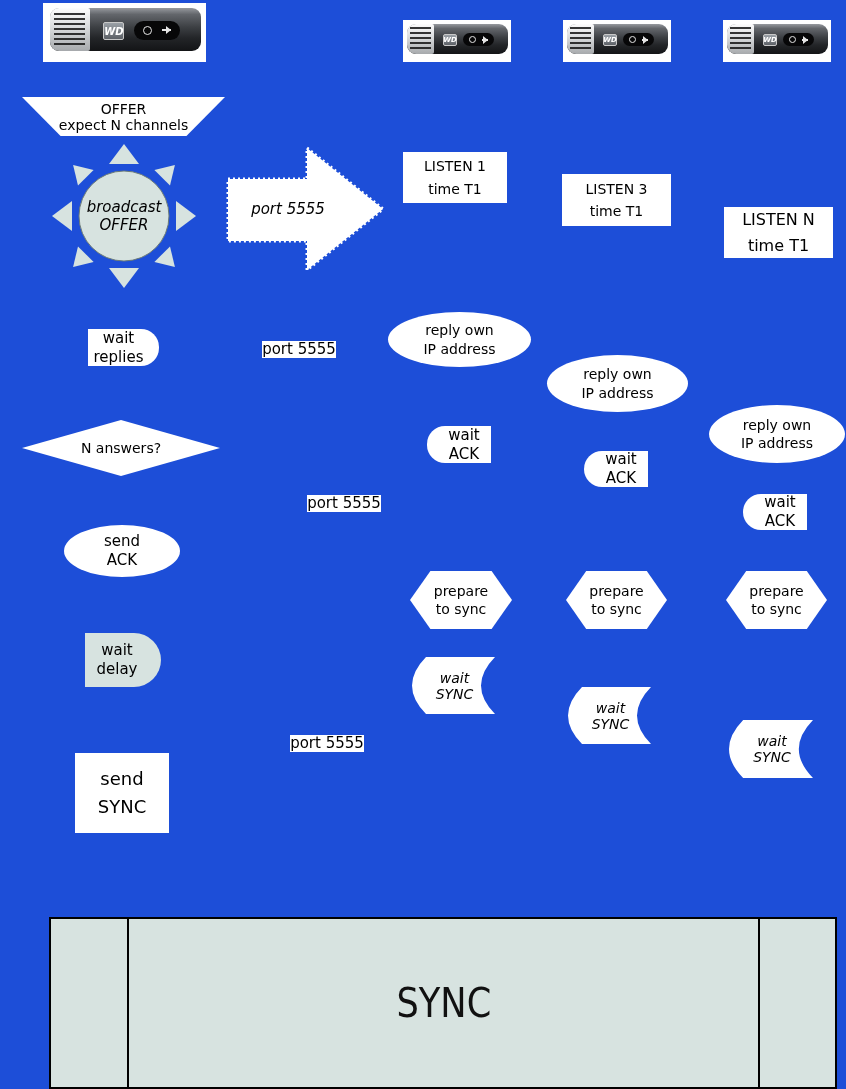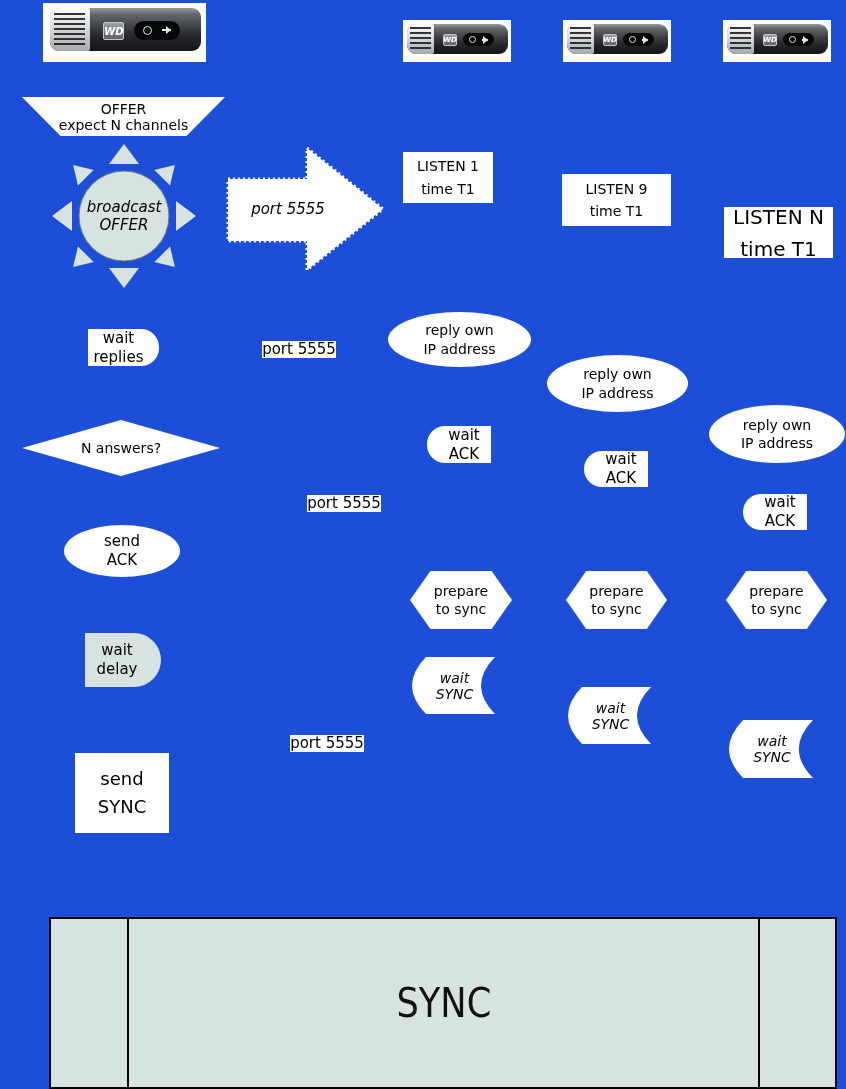--- a/index.html
+++ b/index.html
@@ -120,25 +120,25 @@
 OFFER</div>
   </div>
 
   <div class="abs" style="left:225px;top:144px;width:162px;height:130px">
     <svg width="162" height="130" viewBox="0 0 162 130">
       <path d="M3,35 H82 V4 L158,65 L82,126 V97 H3 Z" fill="#ffffff" stroke="#ffffff" stroke-width="3" stroke-dasharray="2 3"></path>
     </svg>
     <div class="lblov" style="left:8px;width:110px;right:auto;font-size:15px">port 5555</div>
   </div>
 
-  <div class="shape" style="left:403px;top:152px;width:90px;height:51px;font-size:14px;line-height:1.6">LISTEN 1
+  <div class="shape" style="left:403px;top:152px;width:104px;height:51px;font-size:14px;line-height:1.6">LISTEN 1
 time T1</div>
-  <div class="shape" style="left:562px;top:174px;width:109px;height:52px;font-size:14px;line-height:1.6">LISTEN 9
+  <div class="shape" style="left:562px;top:174px;width:109px;height:52px;font-size:14px;line-height:1.6">LISTEN 3
 time T1</div>
-  <div class="shape" style="left:724px;top:207px;width:109px;height:51px;font-size:20px;line-height:1.6">LISTEN N
+  <div class="shape" style="left:724px;top:207px;width:109px;height:51px;font-size:16px;line-height:1.6">LISTEN N
 time T1</div>
 
   <div class="shape" style="left:88px;top:329px;width:71px;height:37px;font-size:15px;line-height:1.25;
        border-radius:0 18px 18px 0;padding-right:10px">wait
 replies</div>
 
   <div class="portlbl" style="left:262px;top:341px;width:74px;height:17px">port 5555</div>
   <div class="portlbl" style="left:307px;top:495px;width:74px;height:17px">port 5555</div>
   <div class="portlbl" style="left:290px;top:735px;width:74px;height:17px">port 5555</div>
 

